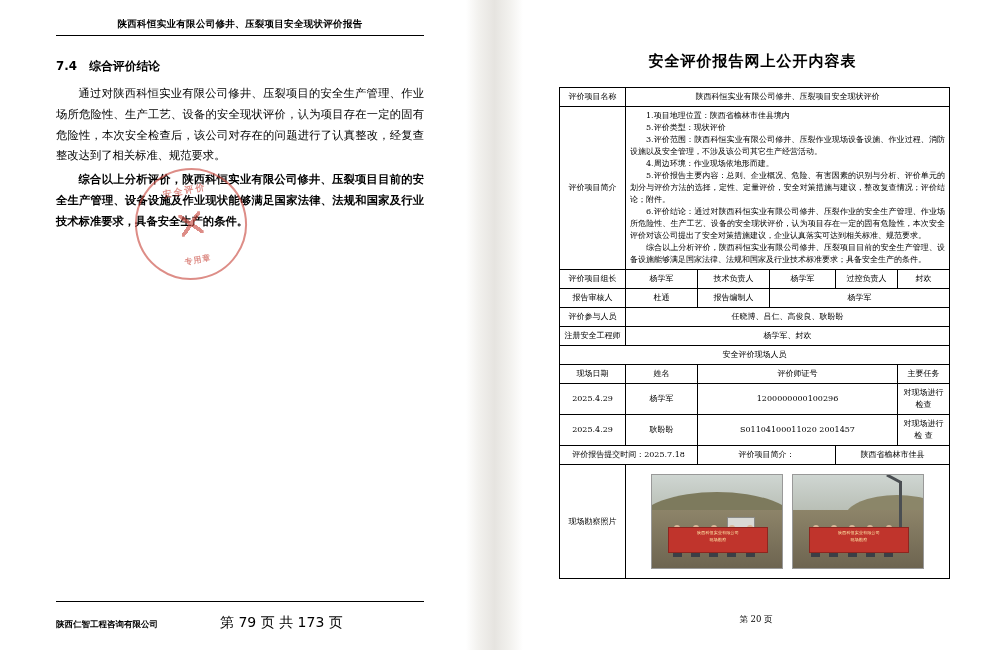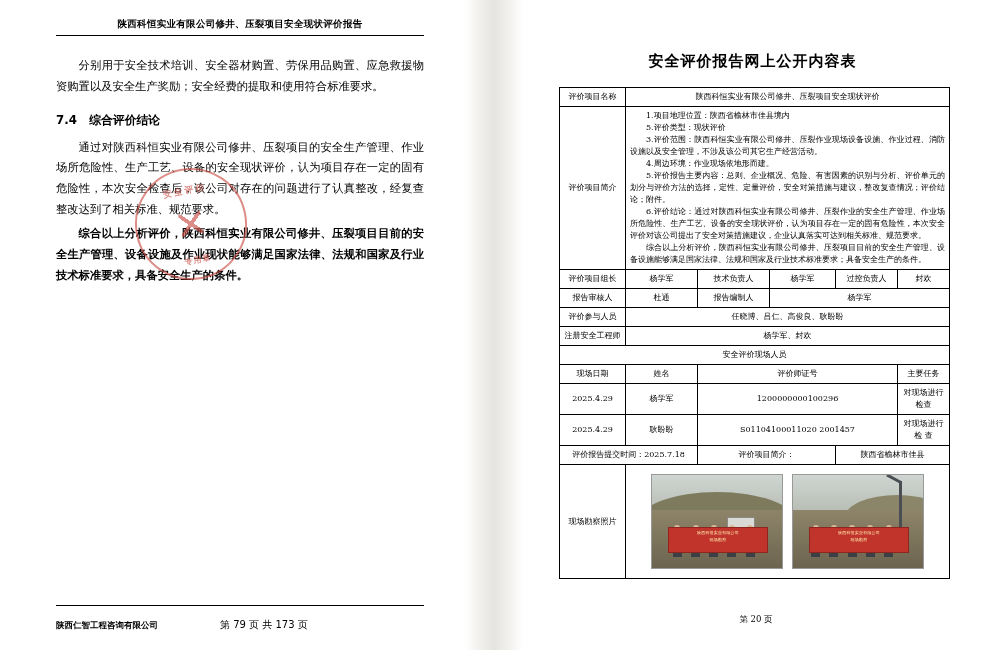--- a/index.html
+++ b/index.html
@@ -119,21 +119,21 @@
   .footer-row {
     display: flex;
     align-items: baseline;
     font-size: 8.5px;
     color: #000;
     margin-top: 12px;
   }
   .footer-company { font-weight: bold; }
   .footer-page {
     margin-left: 62px;
-    font-size: 10px;
+    font-size: 14px;
   }
 
   
   .rp-title {
     text-align: center;
     font-size: 15px;
     font-weight: bold;
     margin: 34px 0 16px 0;
     letter-spacing: 1px;
     font-family: "DejaVu Serif", "Liberation Serif", serif;
@@ -269,21 +269,20 @@
 </head>
 <body>
 
 <div class="spread">
 
   <div class="page page-left">
     <div class="hdr">陕西科恒实业有限公司修井、压裂项目安全现状评价报告</div>
     <div class="hdr-rule"></div>
 
     <div class="body-text">
-      <p class="indent">分别用于安全技术培训、安全器材购置、劳保用品购置、应急救援物资购置以及安全生产奖励；安全经费的提取和使用符合标准要求。</p>
 
       <div class="sec-title">
         <span>7.4</span>
         &nbsp;&nbsp;<span>综合评价结论</span>
       </div>
 
       <p class="indent">通过对陕西科恒实业有限公司修井、压裂项目的安全生产管理、作业场所危险性、生产工艺、设备的安全现状评价，认为项目存在一定的固有危险性，本次安全检查后，该公司对存在的问题进行了认真整改，经复查整改达到了相关标准、规范要求。</p>
 
       <p class="indent bold-para">综合以上分析评价，陕西科恒实业有限公司修井、压裂项目目前的安全生产管理、设备设施及作业现状能够满足国家法律、法规和国家及行业技术标准要求，具备安全生产的条件。</p>
     </div>

